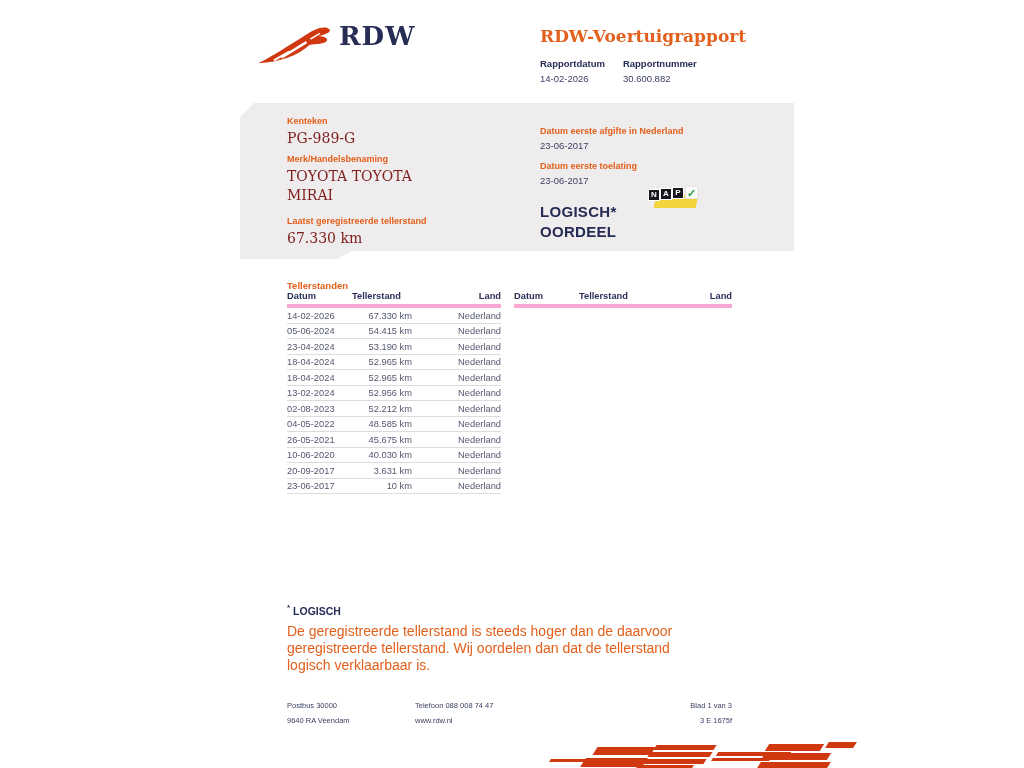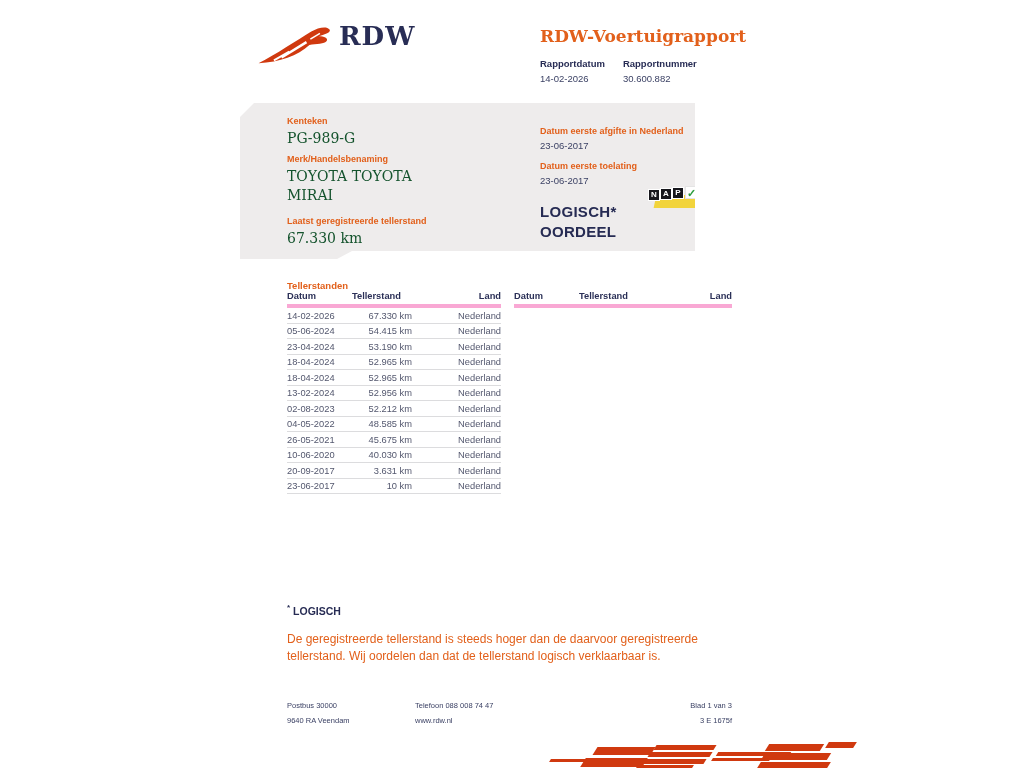--- a/index.html
+++ b/index.html
@@ -18,29 +18,29 @@
   .doc-title {
     position:absolute; left:540px; top:26px;
     font-family:"DejaVu Serif", serif; font-size:17px; font-weight:bold;
     color:#e2601b;
   }
   .header-meta { position:absolute; left:540px; top:58px; display:flex; gap:18px; }
   .header-meta .lbl { font-size:9.5px; font-weight:bold; color:#282d55; }
   .header-meta .val { font-size:9.5px; color:#3c4265; margin-top:4px; }
   
   .summary-box {
-    position:absolute; left:240px; top:103px; width:455px; height:156px;
+    position:absolute; left:240px; top:103px; width:554px; height:156px;
     background:#eeecec;
     clip-path:polygon(14px 0, 100% 0, 100% 148px, 112px 148px, 97px 156px, 0 156px, 0 14px);
   }
   .box-col-left  { position:absolute; left:47px;  top:11px; width:170px; }
   .box-col-right { position:absolute; left:300px; top:21px; width:180px; }
   .field-label { font-size:9px; font-weight:bold; color:#e2601b; margin-top:2px; }
   .field-value-big {
-    font-family:"DejaVu Serif", serif; font-size:14px; color:#14532d;
+    font-family:"DejaVu Serif", serif; font-size:14px; color:#7f1d1d;
     margin:3px 0 6px 0; line-height:19px; width:145px;
   }
   .field-value-sm { font-size:9.5px; color:#3c4265; margin:4px 0 10px 0; }
   .gap-lg { margin-top:11px; }
   .oordeel {
     margin-top:16px; font-size:15px; font-weight:bold; color:#262b53;
     line-height:20px; letter-spacing:.3px;
   }
   
   .nap { position:absolute; left:408px; top:83px; width:52px; height:26px; }
@@ -68,21 +68,21 @@
     padding:0 0 3px 0; border-bottom:4px solid #f9a8d4;
   }
   th:last-child { text-align:right; }
   td { font-size:9.3px; color:#53576e; padding:2.5px 0 2px 0; border-bottom:1px solid #dcdcde; }
   td:nth-child(2) { text-align:right; }
   td:nth-child(3) { text-align:right; }
   
   .footnote { position:absolute; left:287px; top:603px; width:420px; }
   .footnote-title { font-size:10.5px; font-weight:bold; color:#262b53; }
   .footnote-title sup { font-size:8px; }
-  .footnote-text { margin-top:14px; font-size:12px; color:#e2601b; line-height:17px; }
+  .footnote-text { margin-top:6px; font-size:14px; color:#e2601b; line-height:17px; }
   
   .footer { position:absolute; left:287px; top:701px; width:445px; font-size:7.5px; color:#3c4265; }
   .footer .fcol1 { position:absolute; left:0; }
   .footer .fcol2 { position:absolute; left:128px; }
   .footer .fcol3 { position:absolute; right:0; text-align:right;margin-left:47px; }
   .footer div div { margin-bottom:6px; }
   
   .graphic { position:absolute; left:545px; top:739px; width:255px; height:29px; }
   .bar { position:absolute; background:#d0390f; transform:skewX(-32deg); }
   .g1  { left:5px;   top:20px; width:42px; height:3px; }

